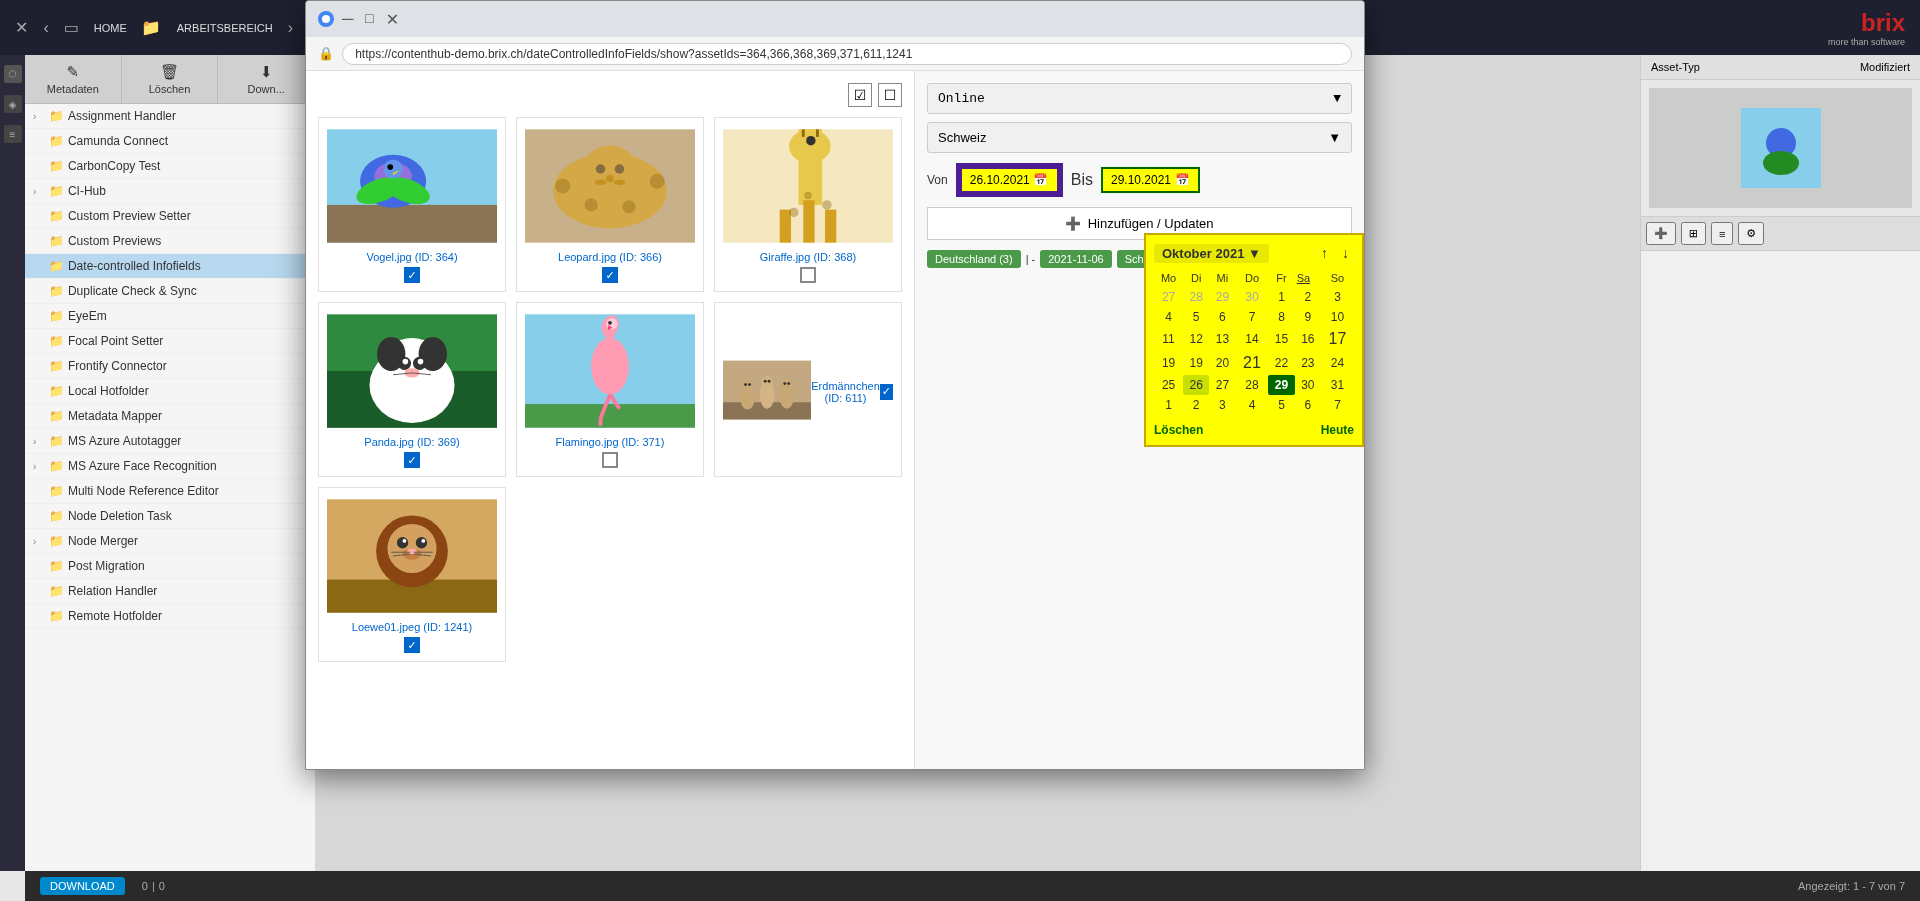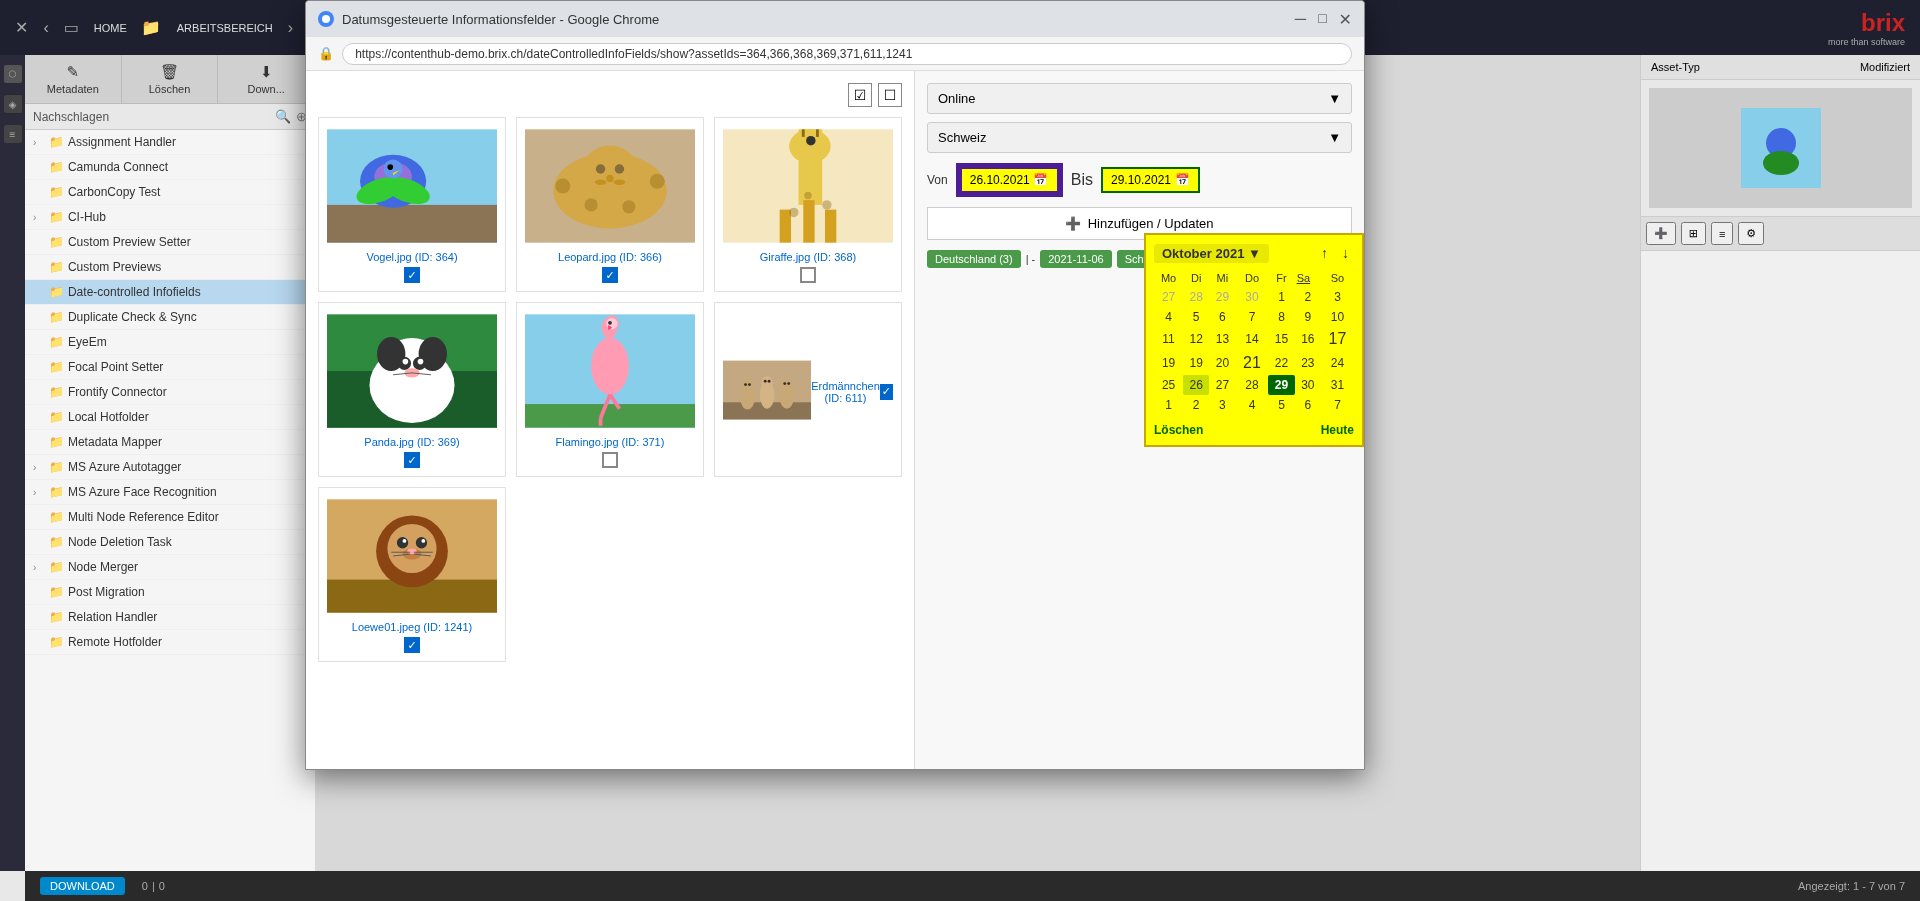--- a/index.html
+++ b/index.html
@@ -92,25 +92,20 @@
     </div>
     <div class="lp-toolbar-btn">
       <span class="tb-icon">🗑</span>
       <span>Löschen</span>
     </div>
     <div class="lp-toolbar-btn">
       <span class="tb-icon">⬇</span>
       <span>Down...</span>
     </div>
   </div>
-  <div class="lp-search">
-    <span class="lp-search-text">Nachschlagen</span>
-    <span class="lp-search-icon">🔍</span>
-    <span class="lp-search-icon">⊕</span>
-  </div>
   <div class="lp-tree">
     <div class="tree-item">
       <span class="ti-expand">›</span>
       <span class="ti-folder">📁</span>
       <span class="ti-label">Assignment Handler</span>
     </div>
     <div class="tree-item">
       <span class="ti-expand"> </span>
       <span class="ti-folder">📁</span>
       <span class="ti-label">Camunda Connect</span>
@@ -239,21 +234,20 @@
 
 <div style="position:absolute;top:55px;left:315px;right:280px;bottom:30px;background:#d8d8d8;z-index:0;"></div>
 
 <div style="position:absolute;top:0;left:305px;width:1060px;height:770px;background:white;border:1px solid #888;box-shadow:0 8px 30px rgba(0,0,0,0.5);z-index:51;border-radius:4px 4px 0 0;display:flex;flex-direction:column;">
 
   <div style="height:36px;background:#dee1e6;display:flex;align-items:center;padding:0 12px;border-radius:4px 4px 0 0;flex-shrink:0;">
     <svg width="16" height="16" viewBox="0 0 16 16" style="margin-right:8px;">
       <circle cx="8" cy="8" r="8" fill="#4285F4"></circle>
       <circle cx="8" cy="8" r="4" fill="white"></circle>
     </svg>
-    <span style="font-size:13px;color:#333;flex:1;">Datumsgesteuerte Informationsfelder - Google Chrome</span>
     <div style="display:flex;gap:12px;">
       <span style="font-size:16px;color:#555;cursor:pointer;">─</span>
       <span style="font-size:14px;color:#555;cursor:pointer;">□</span>
       <span style="font-size:16px;color:#555;cursor:pointer;">✕</span>
     </div>
   </div>
 
   <div style="height:34px;background:#f5f5f5;border-bottom:1px solid #ddd;display:flex;align-items:center;padding:0 12px;gap:8px;flex-shrink:0;">
     <span style="color:#555;font-size:13px;">🔒</span>
     <div style="flex:1;background:white;border:1px solid #ccc;border-radius:14px;padding:3px 12px;font-size:12px;color:#333;">https://contenthub-demo.brix.ch/dateControlledInfoFields/show?assetIds=364,366,368,369,371,611,1241</div>
@@ -444,21 +438,21 @@
           <div style="width:16px;height:16px;border:2px solid #0066cc;background:#0066cc;display:flex;align-items:center;justify-content:center;margin-top:4px;cursor:pointer;">
             <span style="color:white;font-size:11px;">✓</span>
           </div>
         </div>
 
       </div>
     </div>
 
     <div style="width:450px;background:#f8f8f8;border-left:1px solid #ddd;padding:12px;position:relative;overflow:visible;">
 
-      <div style="margin-bottom:8px;">
+      <div style="margin-bottom:8px;font-family:Liberation Mono, monospace;">
         <div style="width:100%;padding:7px 10px;border:1px solid #ccc;background:#f0f0f0;border-radius:3px;display:flex;align-items:center;justify-content:space-between;cursor:pointer;font-size:13px;">
           <span>Online</span>
           <span>▼</span>
         </div>
       </div>
 
       <div style="margin-bottom:10px;">
         <div style="width:100%;padding:7px 10px;border:1px solid #ccc;background:#f0f0f0;border-radius:3px;display:flex;align-items:center;justify-content:space-between;cursor:pointer;font-size:13px;">
           <span>Schweiz</span>
           <span>▼</span>

